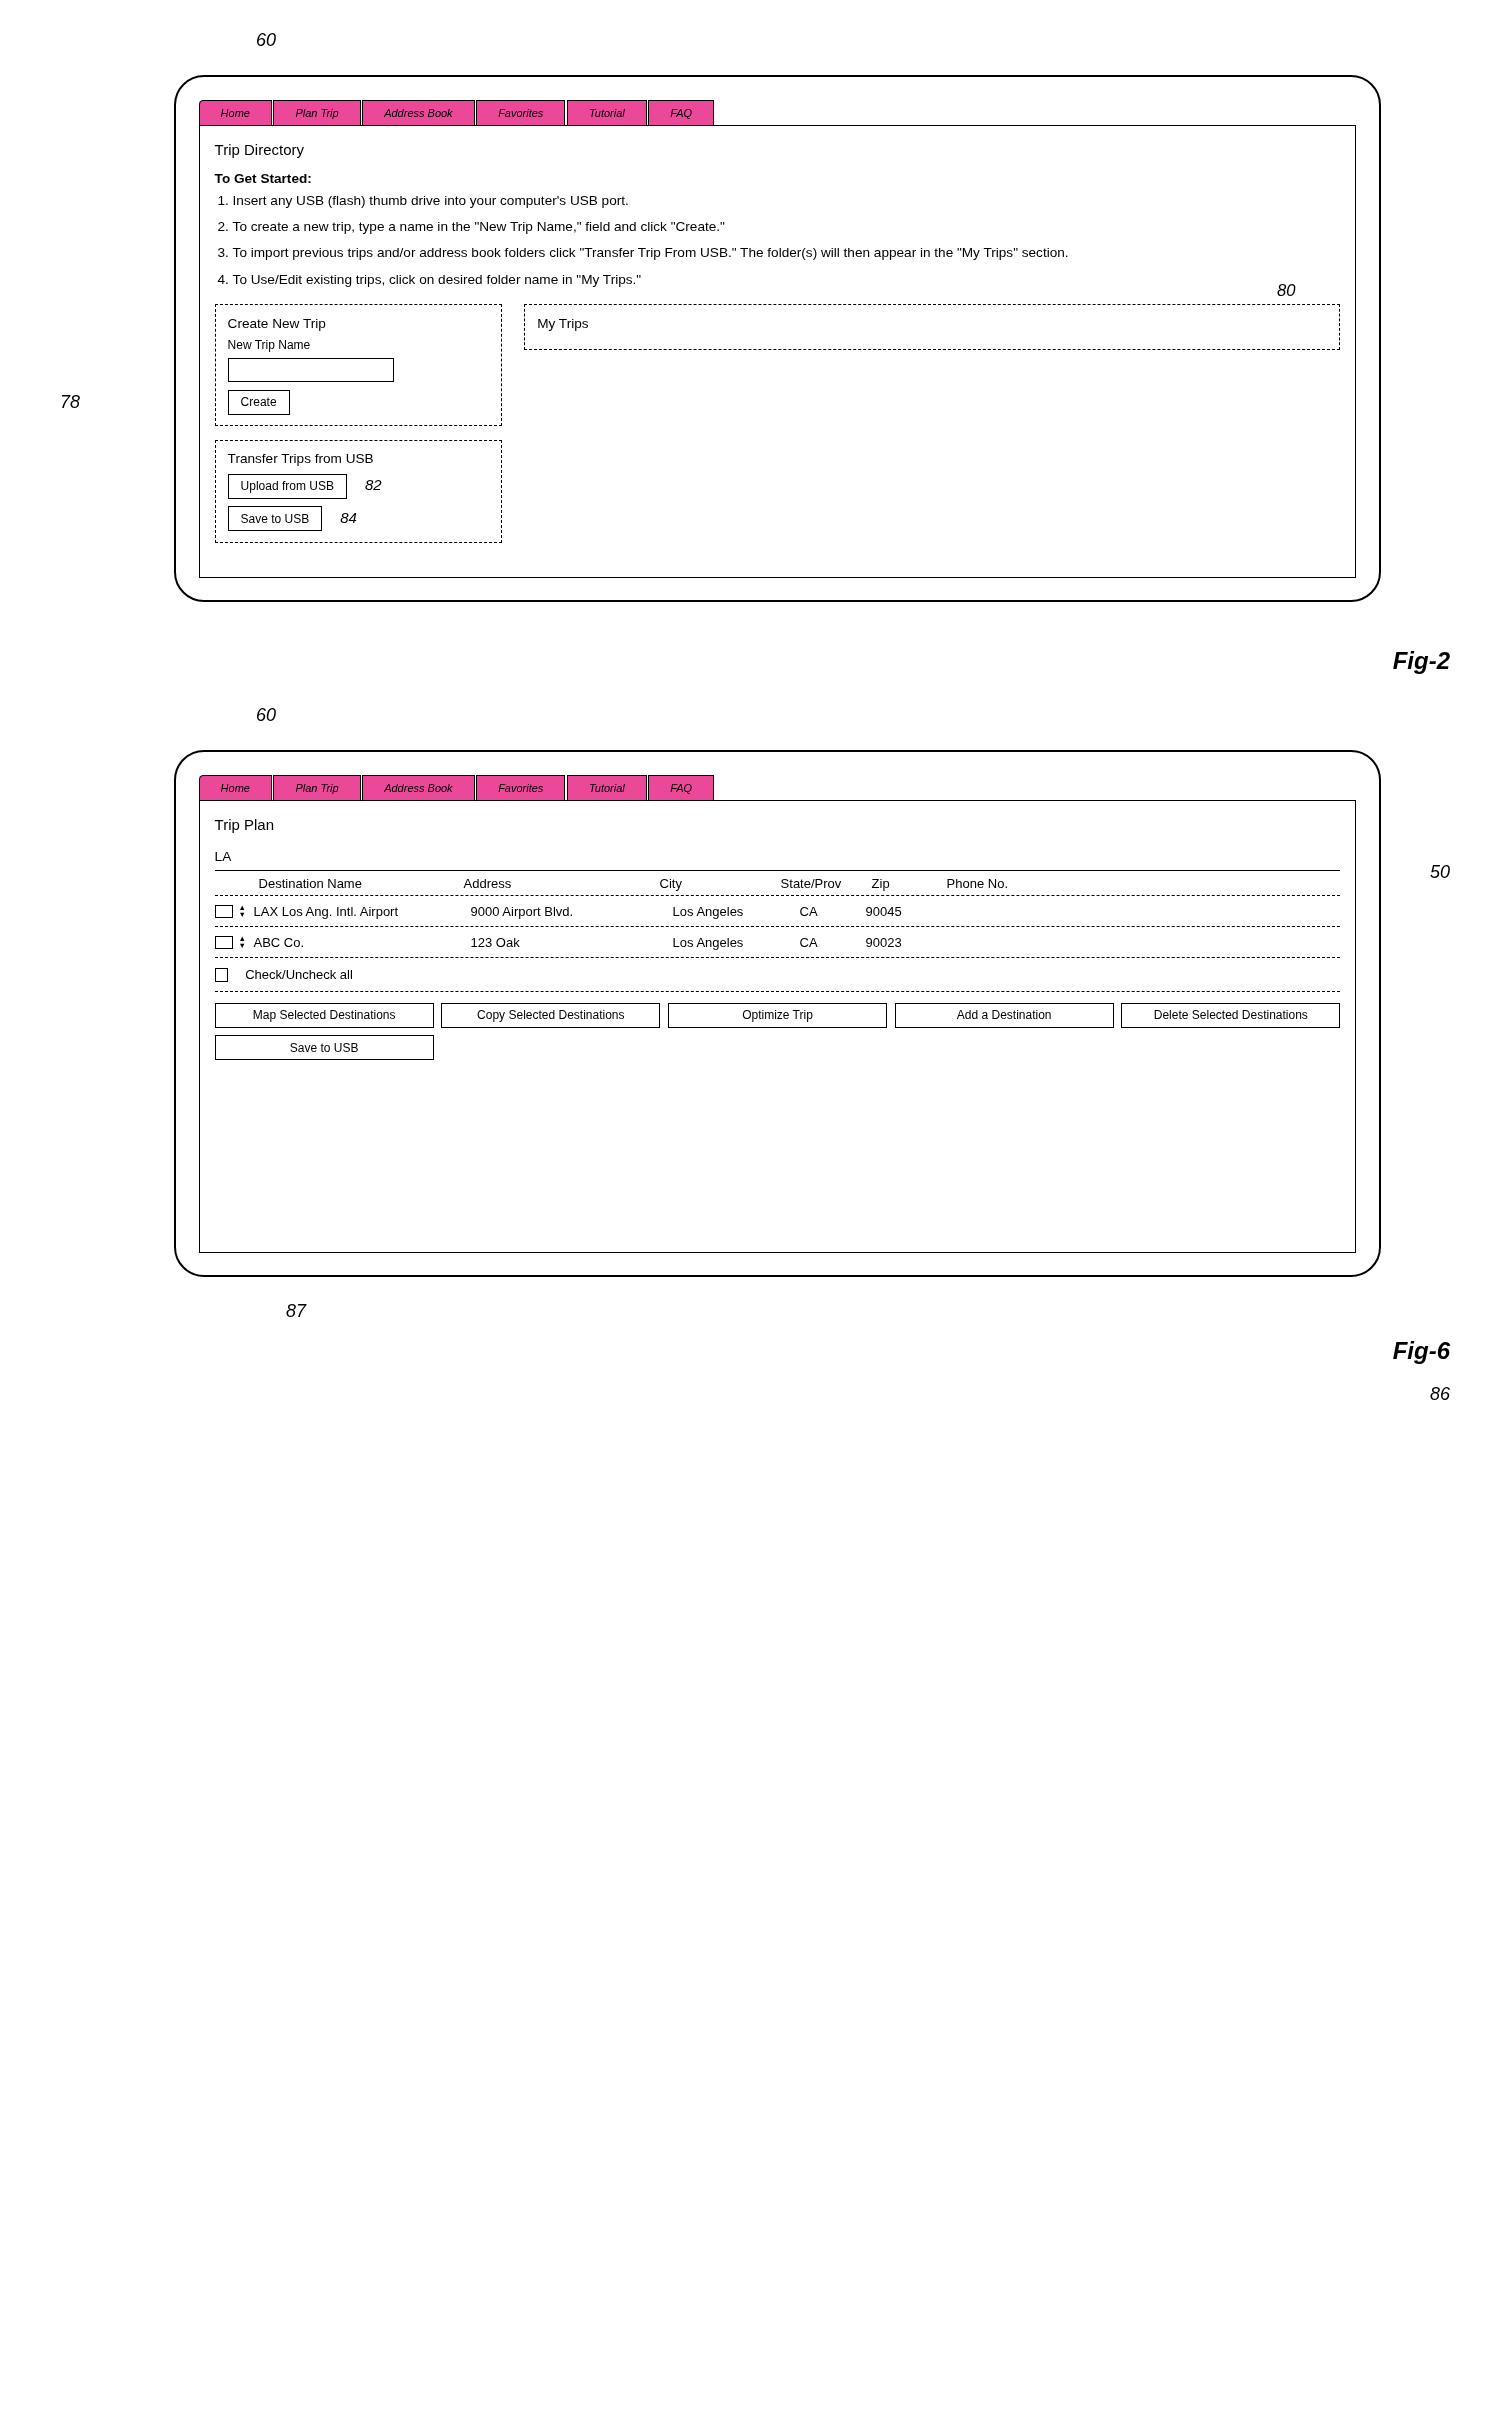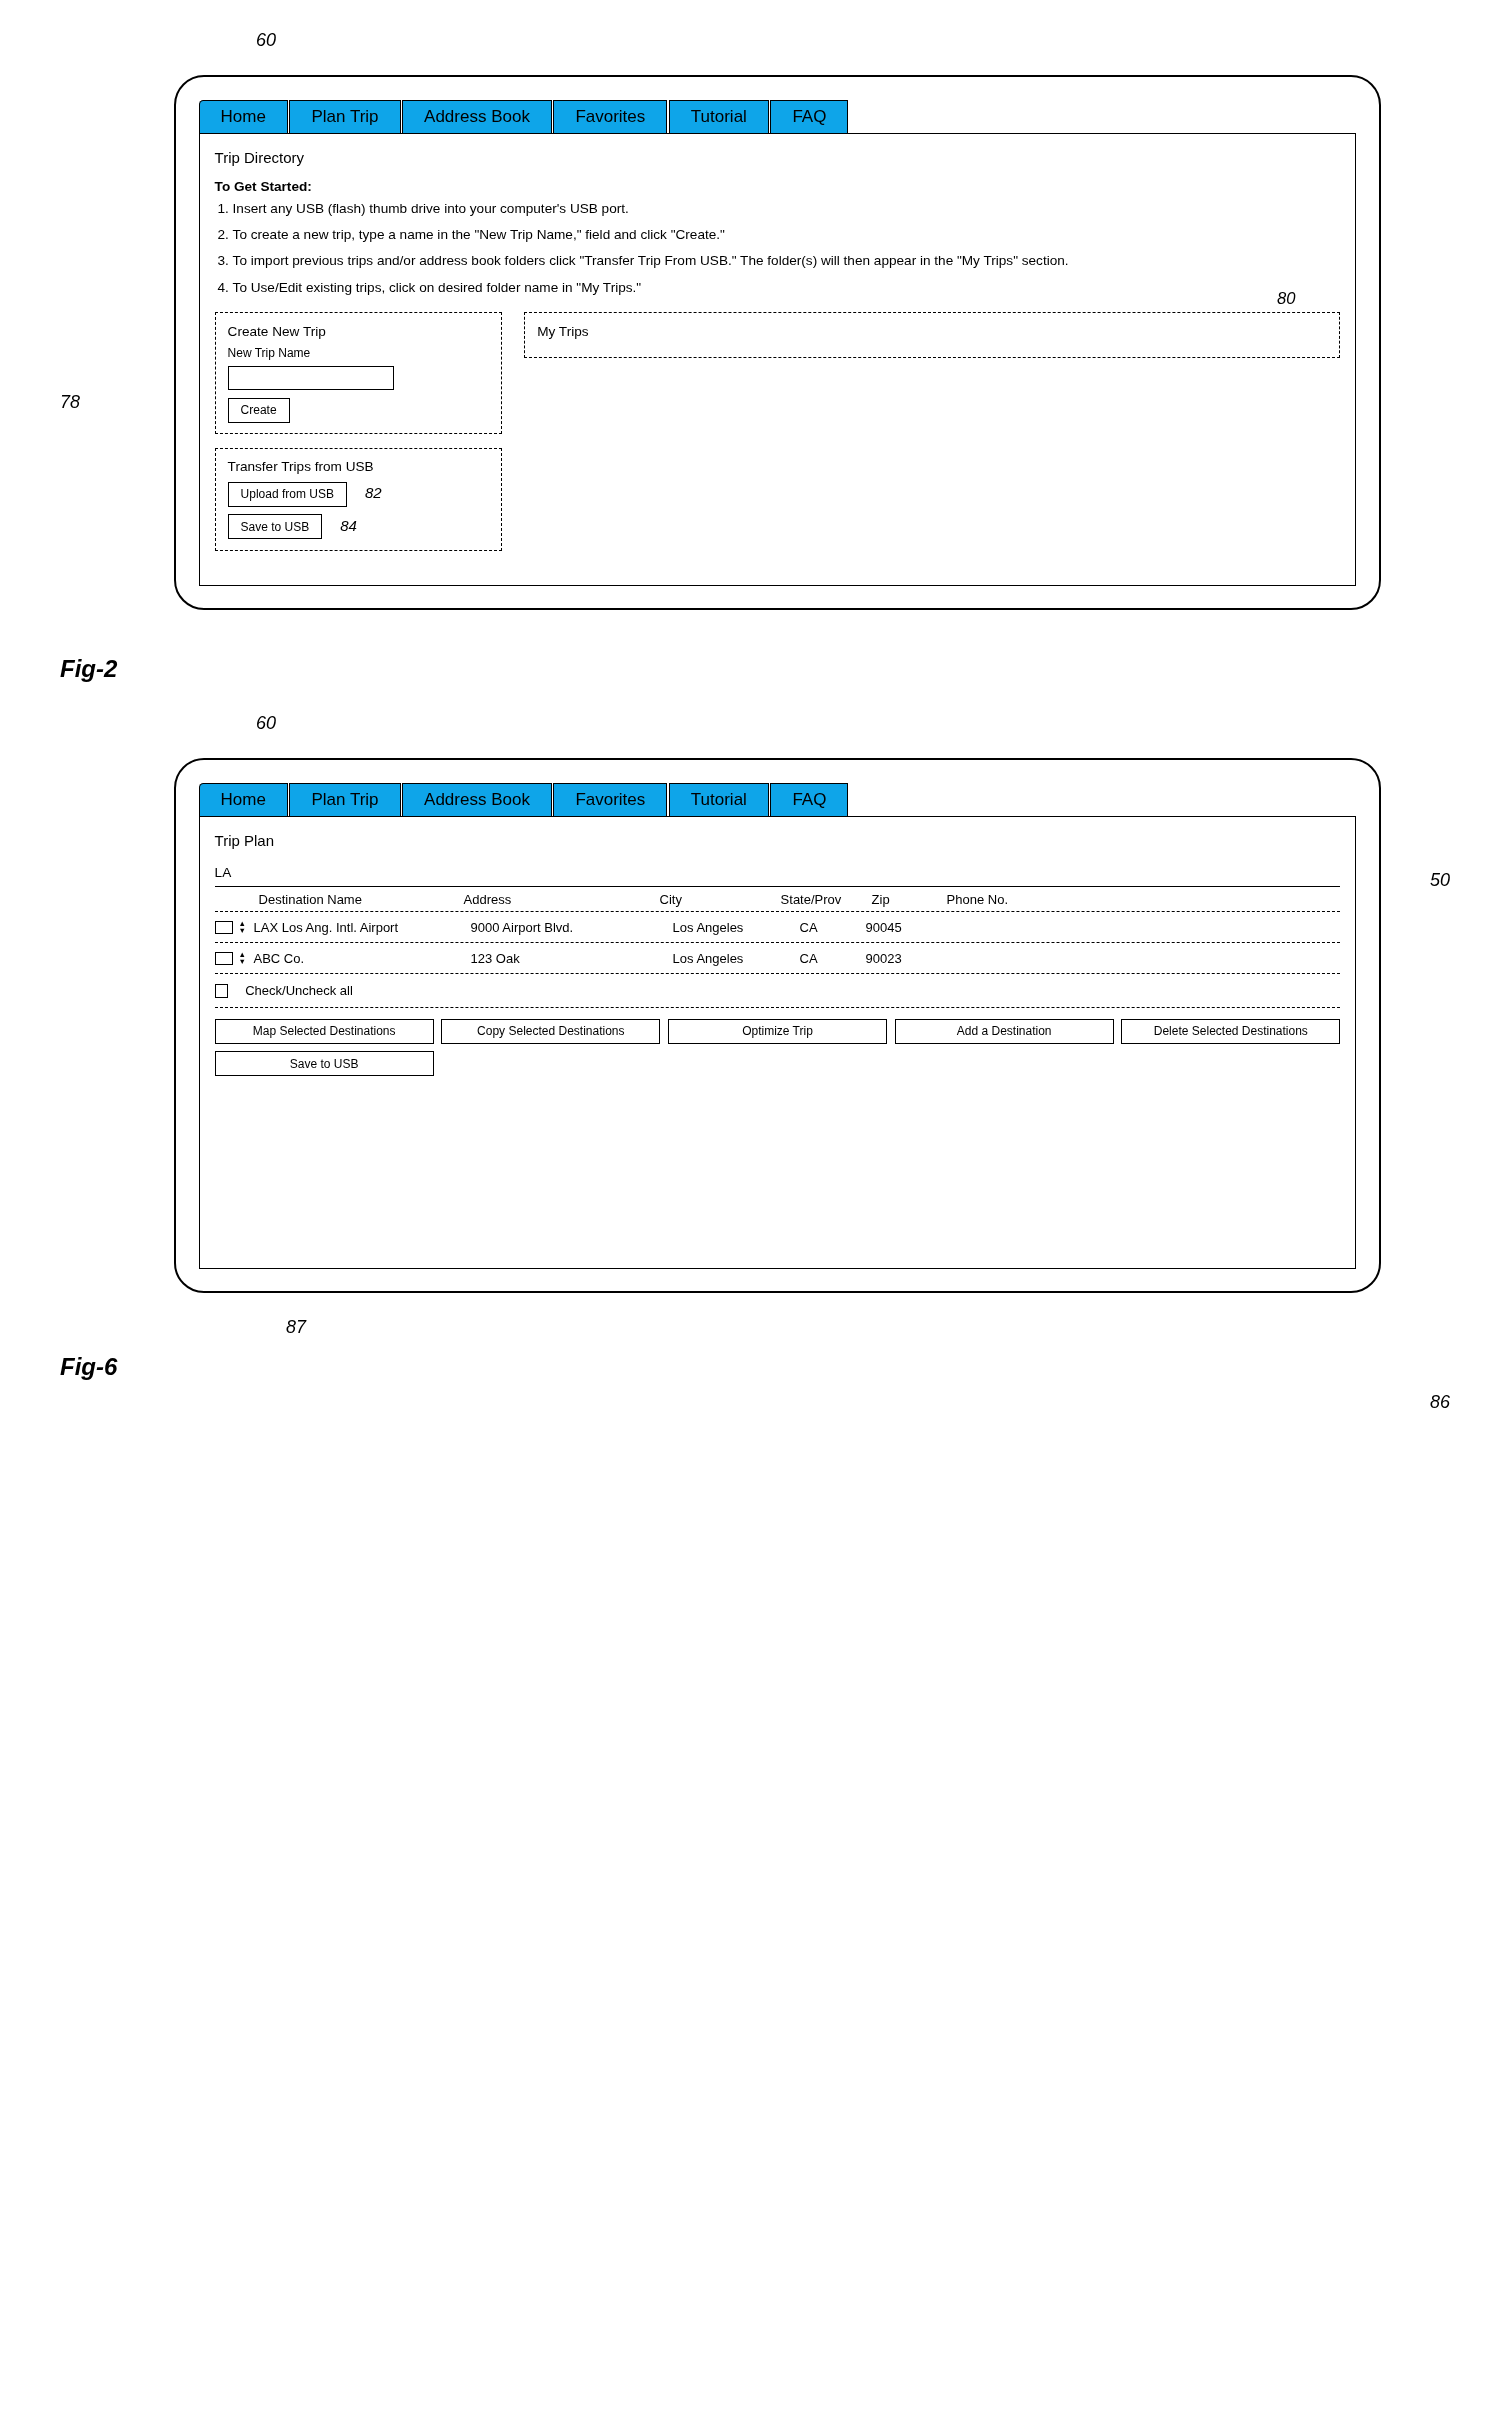--- a/index.html
+++ b/index.html
@@ -11,21 +11,21 @@
       min-height: 2426px;
       padding: 30px 60px;
       color: #000;
     }
 
     
     .fig-label {
       font-style: italic;
       font-size: 24px;
       font-weight: bold;
-      text-align: left;
+      text-align: right;
       margin: 15px 0 30px 0;
     }
 
     
     .device-frame {
       border: 2.3px solid #000;
       border-radius: 30px;
       padding: 22.6px 22.6px 22.6px 22.6px;
       background: #fff;
       position: relative;
@@ -36,26 +36,27 @@
     
     .nav-tabs {
       display: flex;
       flex-direction: row;
       gap: 0;
       margin-bottom: 0;
     }
     .nav-tab {
       border: 1.5px solid #000;
       padding: 6px 21px;
-      background: #0ea5e9;
+      background: #ec4899;
       cursor: pointer;
-      font-size: 17px;
+      font-size: 11px;
       font-weight: normal;
       margin-right: 1.5px;
       border-bottom: none;
+      font-style: italic;
     }
     .nav-tab:first-child {
       border-radius: 4.5px 0 0 0;
     }
 
     
     .content-area {
       border: 1.5px solid #000;
       padding: 15px;
       background: #fff;

